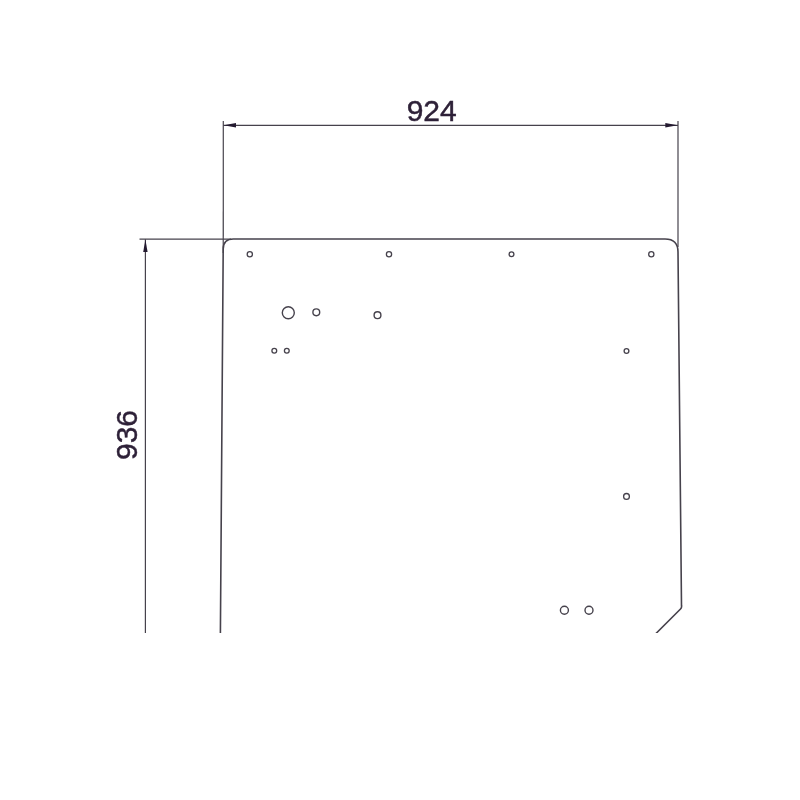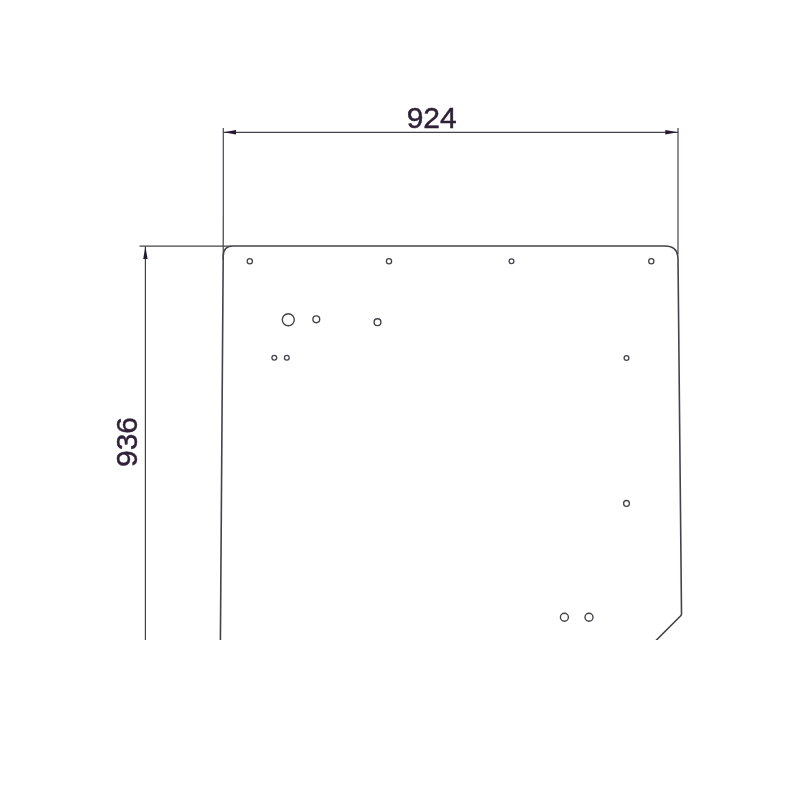--- a/index.html
+++ b/index.html
@@ -1,16 +1,16 @@
 <!DOCTYPE html>
 <html><head>
 <meta charset="utf-8">
 <style>
   html,body{margin:0;padding:0;background:#ffffff;}
-  .page{width:800px;height:633px;position:relative;font-family:"Liberation Sans", sans-serif;margin-top:7px;}
+  .page{width:800px;height:633px;position:relative;font-family:"Liberation Sans", sans-serif;}
   svg{position:absolute;top:0;left:0;}
 </style>
 </head>
 <body>
 <div class="page">
 <svg width="800" height="800" viewBox="0 0 800 800">
 
   <path d="M 233.3 239 H 665 Q 678 239 678 252 L 681.5 605.5 Q 681.9 607.6 680.5 609 L 595 694.4 Q 590.6 698.9 584.5 698.9 H 230.5 Q 219.9 698.9 220 688.5 L 223.2 249 Q 223.3 239 233.3 239 Z" fill="none" stroke="#46424c" stroke-width="1.6"></path>
 
   <circle cx="249.8" cy="254.2" r="2.6" fill="none" stroke="#46424c" stroke-width="1.3"></circle>

